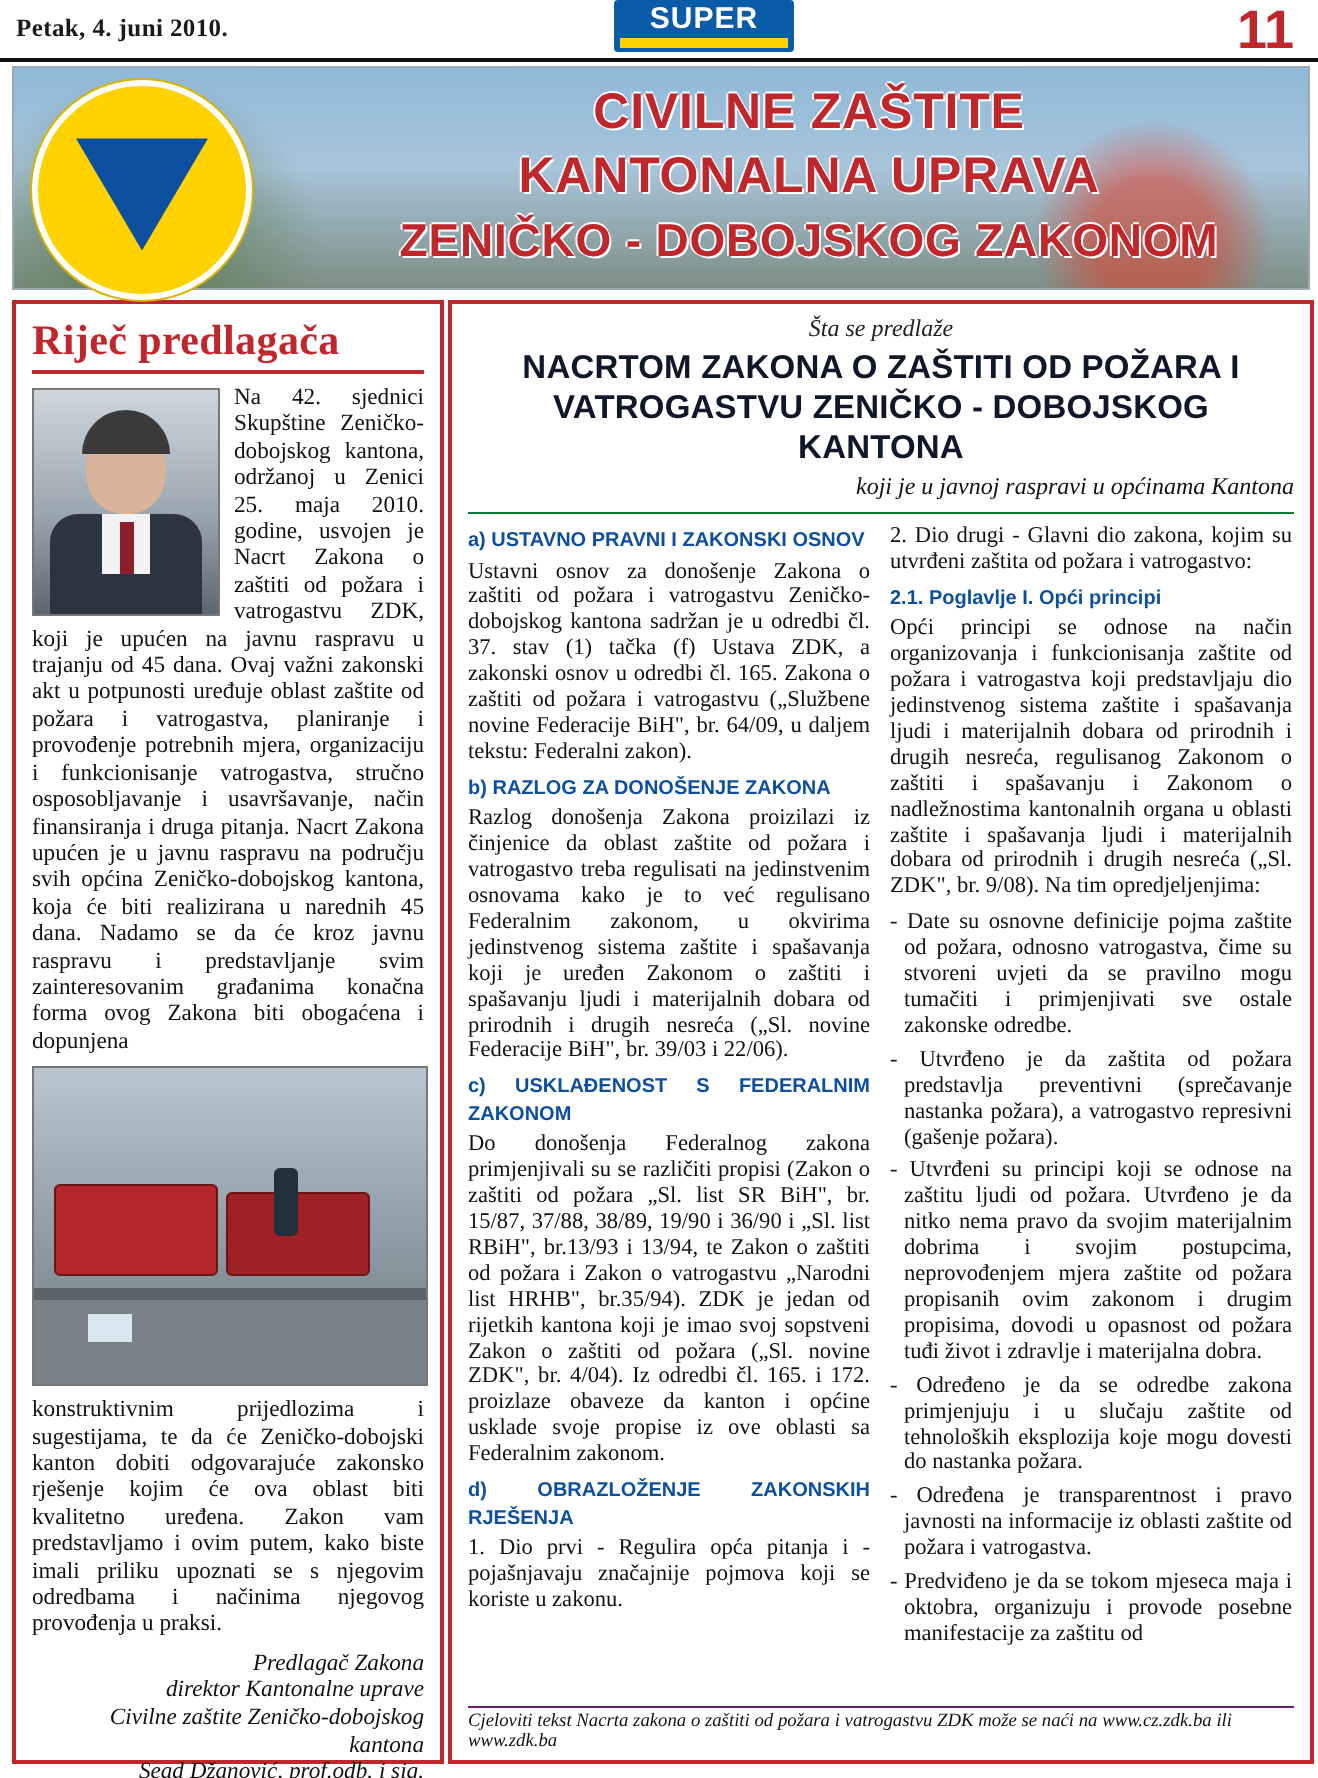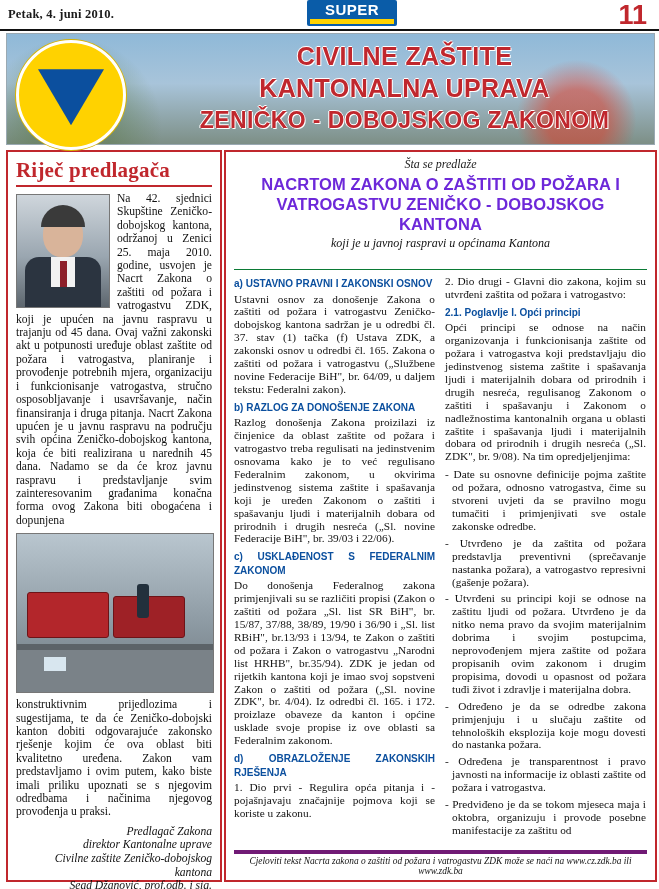--- a/index.html
+++ b/index.html
@@ -52,33 +52,33 @@
   .fireimg .win{position:absolute;left:16px;top:64px;width:22px;height:14px;background:#d8e6ef;}
   .fireimg .ground{position:absolute;left:0;bottom:0;width:196px;height:42px;background:#7a8288;}
   .fireimg .man{position:absolute;left:120px;top:50px;width:12px;height:34px;background:#22303c;border-radius:3px;}
   .fireimg .hose{position:absolute;left:0;top:110px;width:196px;height:6px;background:#5c6368;}
   .lc-sign{font-size:11.6px;line-height:13.6px;text-align:right;font-style:italic;margin-top:6px;}
 
   
   .mainpanel{position:absolute;left:224px;top:150px;width:429px;height:728px;border:2px solid #c0272d;background:#fff;}
   .mp-inner{padding:5px 8px 4px 8px;}
   .mp-kicker{text-align:center;font-style:italic;font-size:12px;color:#222;margin:0 0 2px 0;}
-  .mp-title{text-align:center;font-family:"Liberation Sans",sans-serif;font-weight:bold;color:#6d28d9;
+  .mp-title{text-align:center;font-family:"Liberation Sans",sans-serif;font-weight:bold;color:#0f172a;
      font-size:16.5px;line-height:20px;letter-spacing:.1px;}
-  .mp-sub{text-align:center;font-style:italic;font-size:12px;color:#111;border-bottom:1.5px solid #0b7a35;padding-bottom:18px;margin-top:2px;}
+  .mp-sub{text-align:right;font-style:italic;font-size:12px;color:#111;border-bottom:1.5px solid #0b7a35;padding-bottom:5px;margin-top:2px;}
   .cols{display:flex;gap:10px;margin-top:5px;}
   .col{width:201px;font-size:11.3px;line-height:12.9px;text-align:justify;}
   .sec-h{font-family:"Liberation Sans",sans-serif;font-weight:bold;font-size:10px;color:#0b4f9e;line-height:13.5px;margin:4px 0 2px 0;}
   .sec-h.first{margin-top:2px;}
   .col p{margin:0 0 5px 0;}
   .bullets{margin:0;padding:0;list-style:none;}
   .bullets li{margin:0 0 4px 0;text-indent:-7px;padding-left:7px;}
   .bullets li:before{content:"-  ";}
-  .footer-note{position:absolute;left:8px;right:8px;bottom:4px;text-align:center;font-size:9.4px;font-style:italic;
-     border-top:4px solid #701a75;padding-top:2px;color:#111;}
+  .footer-note{position:absolute;left:8px;right:8px;bottom:4px;font-size:9.4px;font-style:italic;
+     border-top:1px solid #701a75;padding-top:2px;color:#111;}
 </style>
 </head>
 <body>
 
 <div class="masthead">
   <div class="date">Petak,  4. juni 2010.</div>
   <div class="logo">
     <span>SUPER</span>
     <div class="bar"></div>
   </div>

